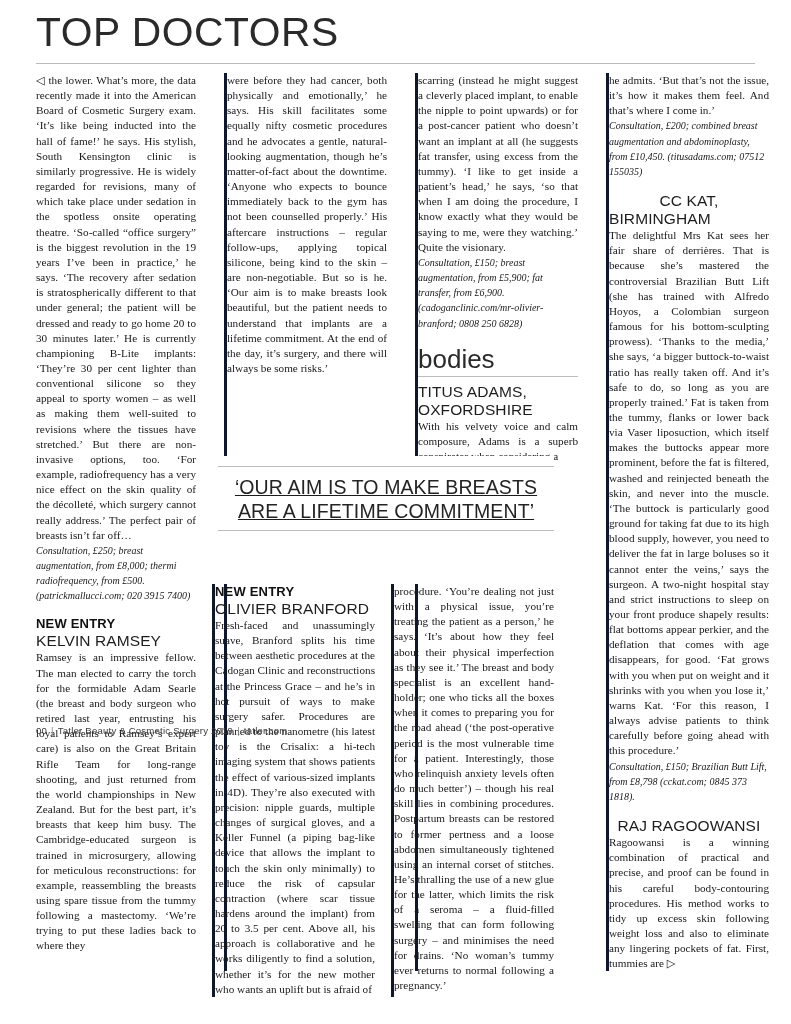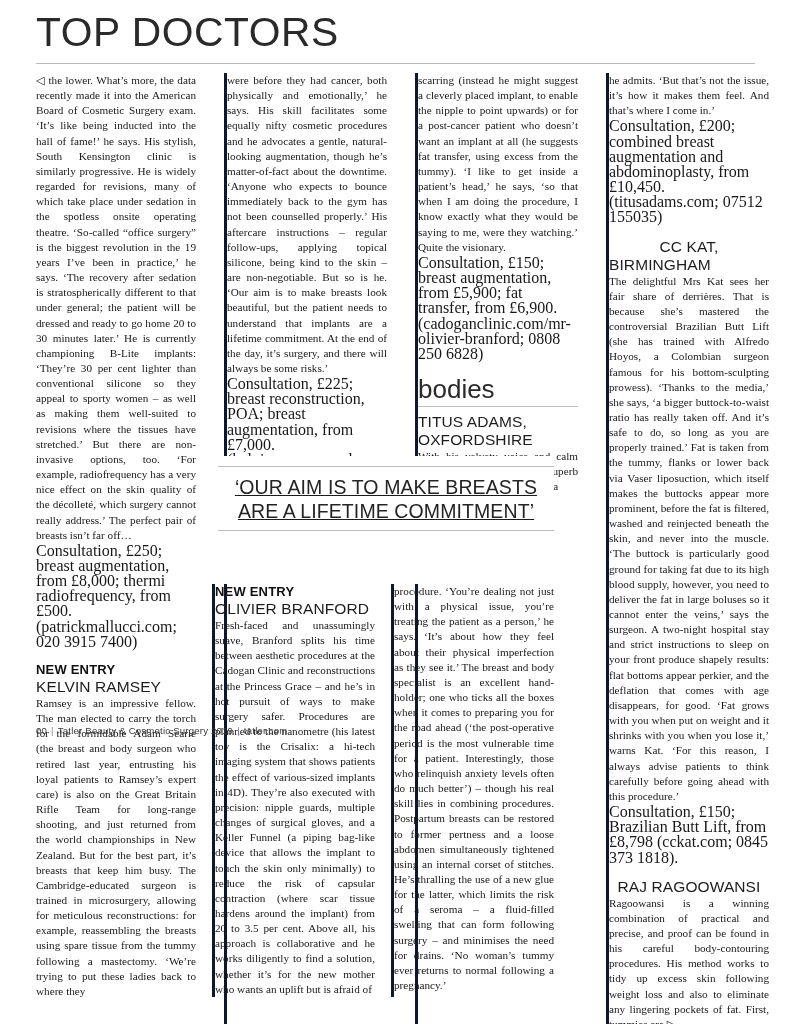--- a/index.html
+++ b/index.html
@@ -68,21 +68,22 @@
     text-align: justify;
     text-justify: inter-word;
     margin: 0;
     color: #181818;
     hyphens: auto;
     -webkit-hyphens: auto;
   }
 
   p.credit {
     font-family: "Liberation Serif", serif;
-    font-size: 16px;
+    font-style: italic;
+    font-size: 10px;
     line-height: 15.15px;
     text-align: left;
     margin: 0;
     color: #181818;
   }
 
   .newentry {
     font-family: "Liberation Sans", sans-serif;
     font-weight: bold;
     font-size: 13px;
@@ -192,21 +193,20 @@
     <div class="col">
       <p class="body">◁ the lower. What’s more, the data recently made it into the American Board of Cosmetic Surgery exam. ‘It’s like being inducted into the hall of fame!’ he says. His stylish, South Kensington clinic is similarly progressive. He is widely regarded for revisions, many of which take place under sedation in the spotless onsite operating theatre. ‘So-called “office surgery” is the biggest revolution in the 19 years I’ve been in practice,’ he says. ‘The recovery after sedation is stratospherically different to that under general; the patient will be dressed and ready to go home 20 to 30 minutes later.’ He is currently championing B-Lite implants: ‘They’re 30 per cent lighter than conventional silicone so they appeal to sporty women – as well as making them well-suited to revisions where the tissues have stretched.’ But there are non-invasive options, too. ‘For example, radiofrequency has a very nice effect on the skin quality of the décolleté, which surgery cannot really address.’ The perfect pair of breasts isn’t far off…</p>
       <p class="credit">Consultation, £250; breast augmentation, from £8,000; thermi radiofrequency, from £500. (patrickmallucci.com; 020 3915 7400)</p>
       <div class="newentry">NEW ENTRY</div>
       <div class="docname">KELVIN RAMSEY</div>
       <p class="body">Ramsey is an impressive fellow. The man elected to carry the torch for the formidable Adam Searle (the breast and body surgeon who retired last year, entrusting his loyal patients to Ramsey’s expert care) is also on the Great Britain Rifle Team for long-range shooting, and just returned from the world championships in New Zealand. But for the best part, it’s breasts that keep him busy. The Cambridge-educated surgeon is trained in microsurgery, allowing for meticulous reconstructions: for example, reassembling the breasts using spare tissue from the tummy following a mastectomy. ‘We’re trying to put these ladies back to where they</p>
     </div>
 
     <div class="col">
       <p class="body">were before they had cancer, both physically and emotionally,’ he says. His skill facilitates some equally nifty cosmetic procedures and he advocates a gentle, natural-looking augmentation, though he’s matter-of-fact about the downtime. ‘Anyone who expects to bounce immediately back to the gym has not been counselled properly.’ His aftercare instructions – regular follow-ups, applying topical silicone, being kind to the skin – are non-negotiable. But so is he. ‘Our aim is to make breasts look beautiful, but the patient needs to understand that implants are a lifetime commitment. At the end of the day, it’s surgery, and there will always be some risks.’</p>
-      <p class="credit">Consultation, £225; breast reconstruction, POA; breast augmentation, from £7,000. (kelvinramsey.co.uk; 020 3764 0399)</p>
     </div>
 
     <div class="col">
       <p class="body">scarring (instead he might suggest a cleverly placed implant, to enable the nipple to point upwards) or for a post-cancer patient who doesn’t want an implant at all (he suggests fat transfer, using excess from the tummy). ‘I like to get inside a patient’s head,’ he says, ‘so that when I am doing the procedure, I know exactly what they would be saying to me, were they watching.’ Quite the visionary.</p>
       <p class="credit">Consultation, £150; breast augmentation, from £5,900; fat transfer, from £6,900. (cadoganclinic.com/mr-olivier-branford; 0808 250 6828)</p>
       <div class="sectionhead">bodies</div>
       <hr class="sectionrule">
       <div class="docname">TITUS ADAMS,</div>
       <div class="docname">OXFORDSHIRE</div>
       <p class="body">With his velvety voice and calm composure, Adams is a superb conspirator when considering a</p>

